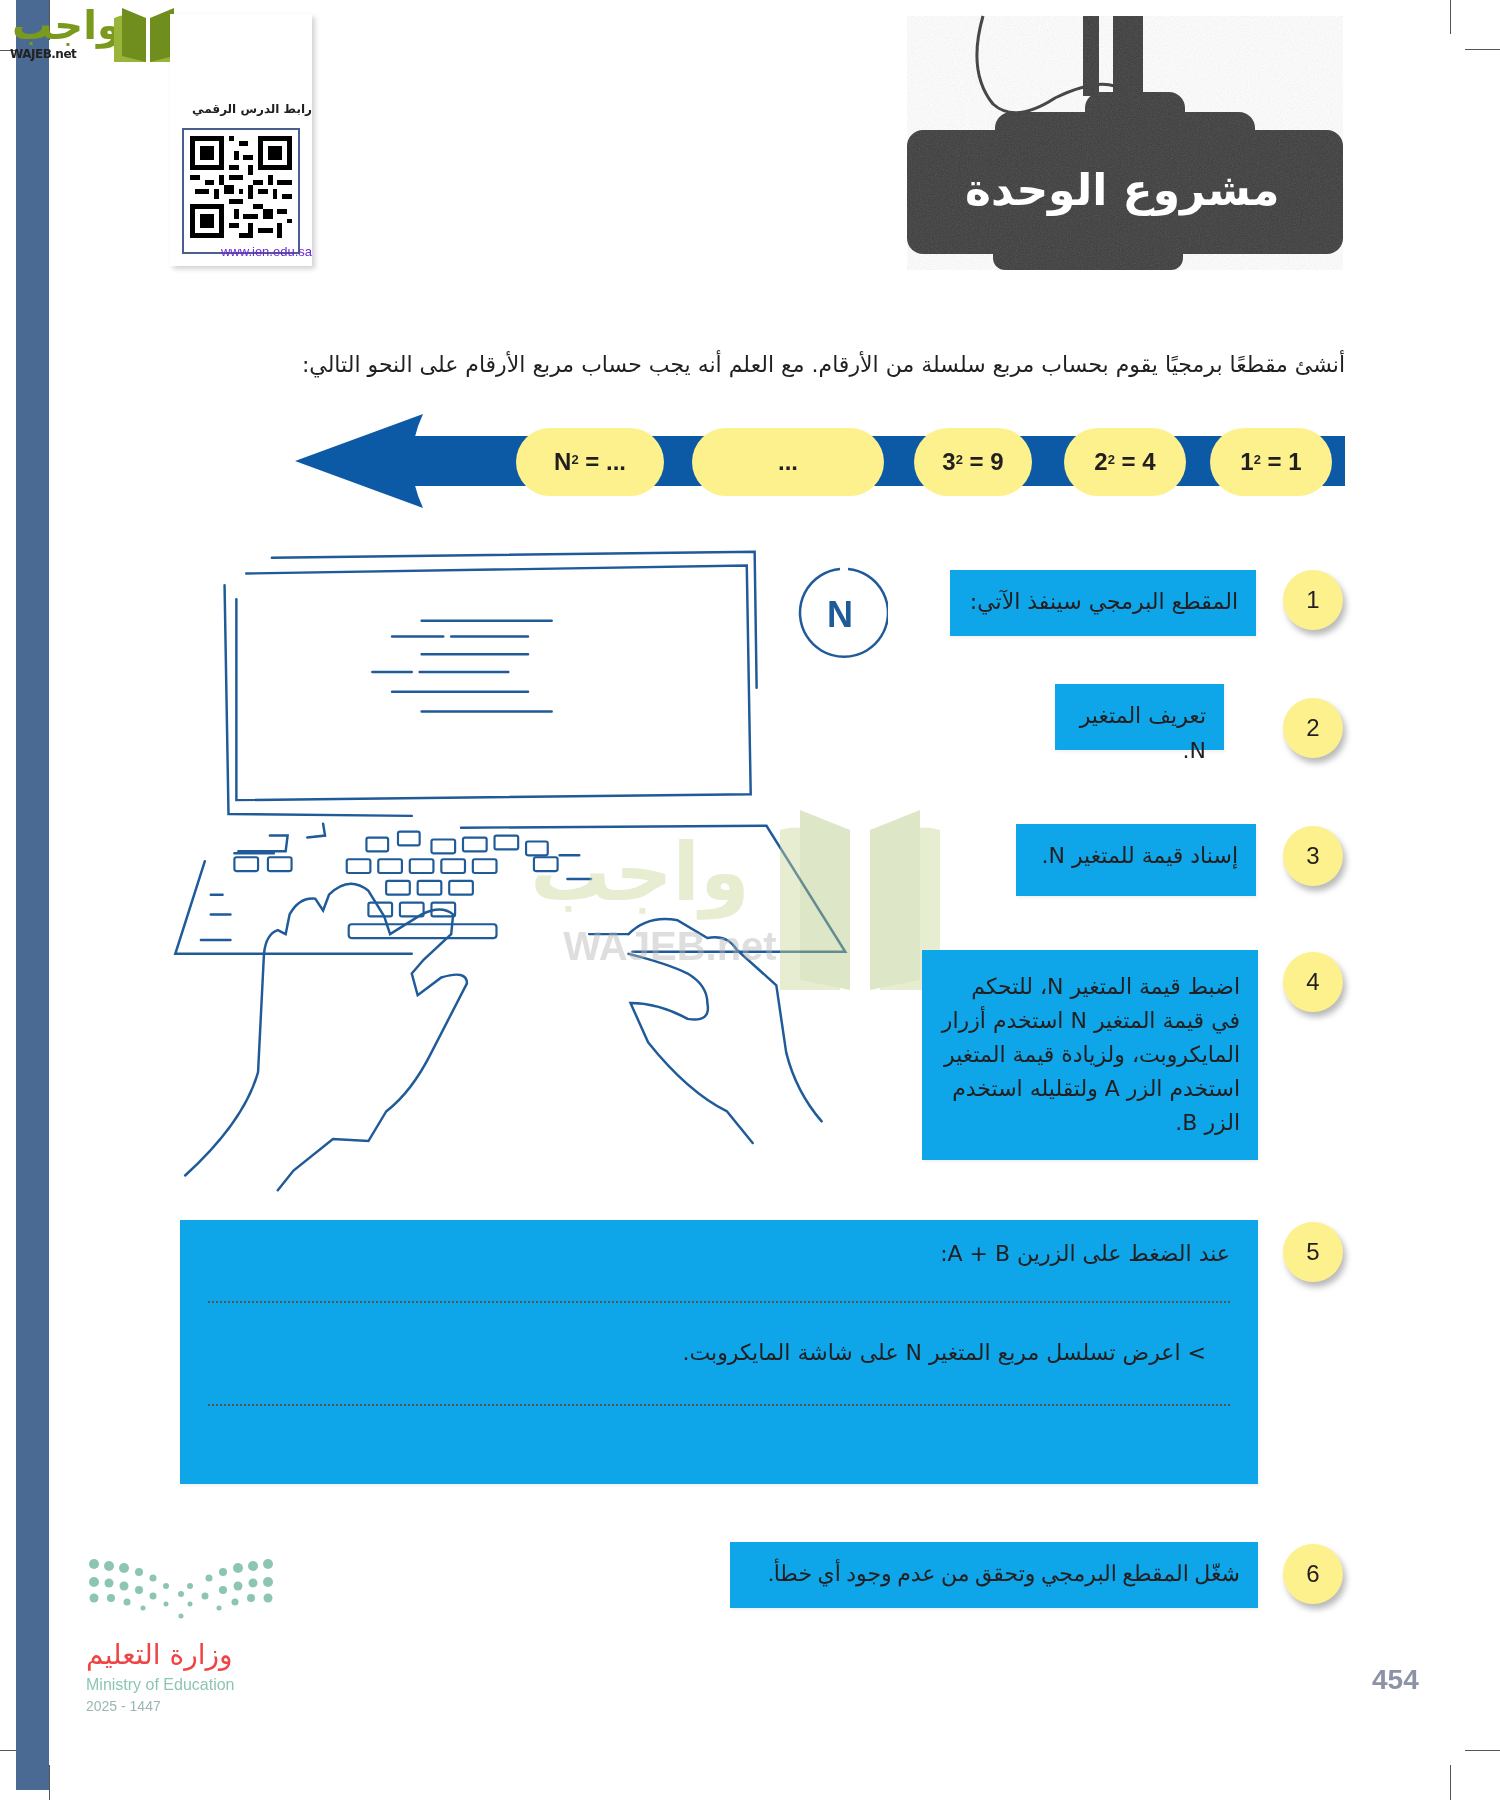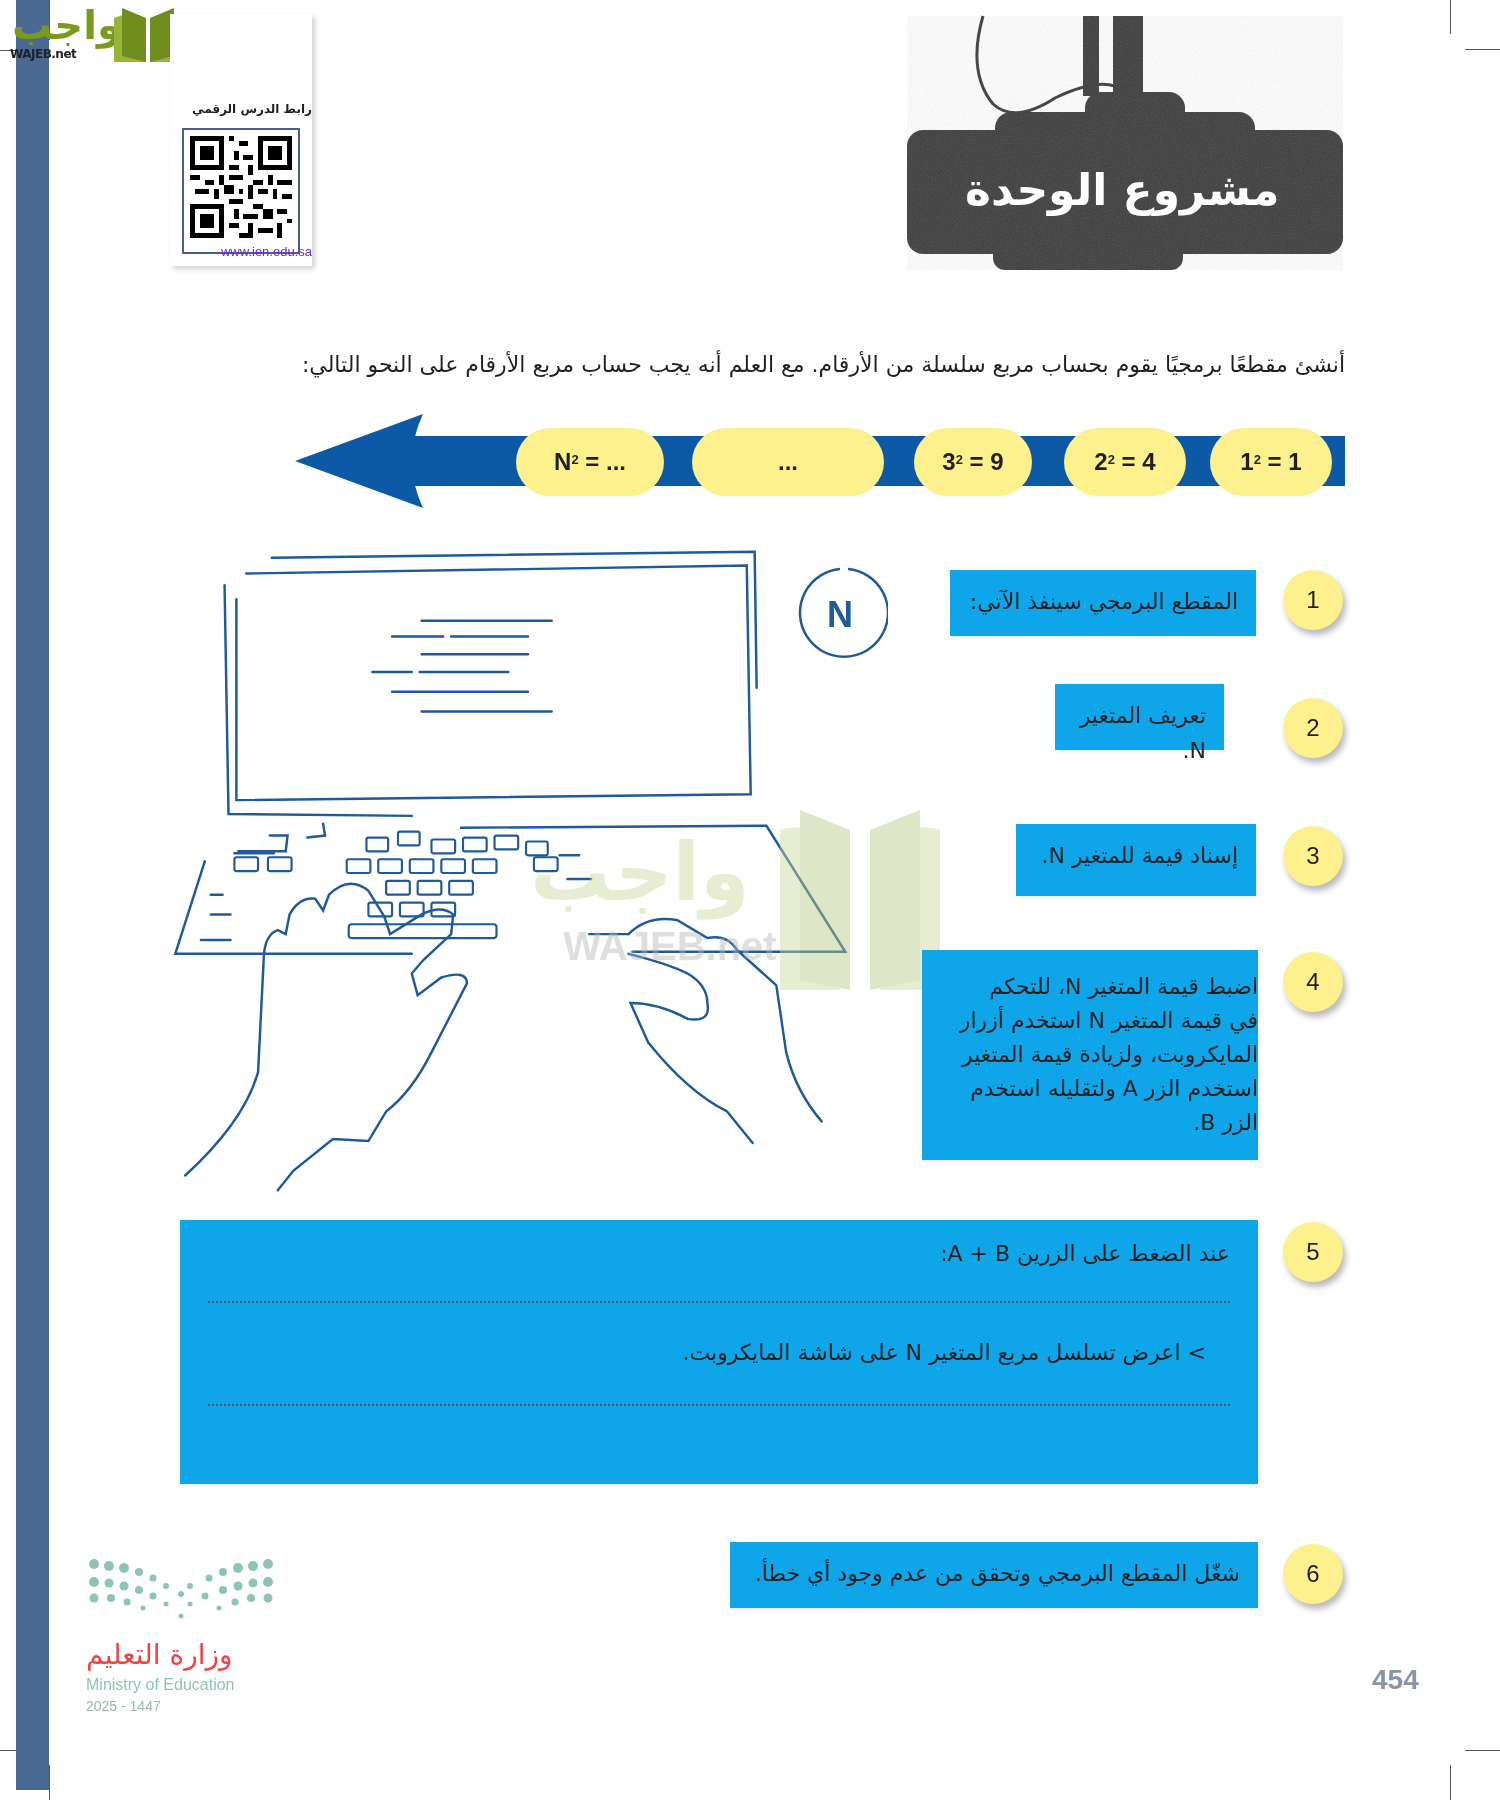--- a/index.html
+++ b/index.html
@@ -201,38 +201,38 @@
 <div class="num" style="left:1283px;top:570px;">1</div>
 <div class="box" style="left:950px;top:570px;width:306px;height:66px;">المقطع البرمجي سينفذ الآتي:</div>
 
 <div class="num" style="left:1283px;top:698px;">2</div>
 <div class="box" style="left:1055px;top:684px;width:169px;height:66px;">تعريف المتغير N.</div>
 
 <div class="num" style="left:1283px;top:826px;">3</div>
 <div class="box" style="left:1016px;top:824px;width:240px;height:72px;">إسناد قيمة للمتغير N.</div>
 
 <div class="num" style="left:1283px;top:952px;">4</div>
-<div class="box" style="left:922px;top:950px;width:336px;height:210px;line-height:1.55;font-size:22px;padding:20px 0;">
+<div class="box" style="left:922px;top:950px;width:336px;height:210px;line-height:1.55;font-size:22px;padding:20px 18px;">
   <div>اضبط قيمة المتغير N، للتحكم</div>
   <div>في قيمة المتغير N استخدم أزرار</div>
   <div>المايكروبت، ولزيادة قيمة المتغير</div>
   <div>استخدم الزر A ولتقليله استخدم</div>
   <div>الزر B.</div>
 </div>
 
 <div class="num" style="left:1283px;top:1222px;">5</div>
 <div class="box" style="left:180px;top:1220px;width:1078px;height:264px;padding:16px 28px;">
   <div style="margin-bottom:6px;">عند الضغط على الزرين A + B:</div>
   <div class="dots" style="margin-top:30px;margin-bottom:32px;"></div>
   <div style="padding-right:24px;">&gt; اعرض تسلسل مربع المتغير N على شاشة المايكروبت.</div>
   <div class="dots" style="margin-top:34px;"></div>
 </div>
 
 <div class="num" style="left:1283px;top:1544px;">6</div>
-<div class="box" style="left:730px;top:1542px;width:528px;height:66px;">شغّل المقطع البرمجي وتحقق من عدم وجود أي خطأ.</div>
+<div class="box" style="left:730px;top:1542px;width:528px;height:66px;font-family:Liberation Serif, serif;">شغّل المقطع البرمجي وتحقق من عدم وجود أي خطأ.</div>
 
 <svg class="abs min-logo" viewBox="0 0 190 70">
   <g fill="#8cc6b2">
     <circle cx="8" cy="8" r="5"></circle>
       <circle cx="23" cy="10" r="5"></circle>
       <circle cx="38" cy="12" r="5"></circle>
       <circle cx="53" cy="16" r="4"></circle>
       <circle cx="67" cy="22" r="3.5"></circle>
     <circle cx="182" cy="8" r="5"></circle>
       <circle cx="167" cy="10" r="5"></circle>

